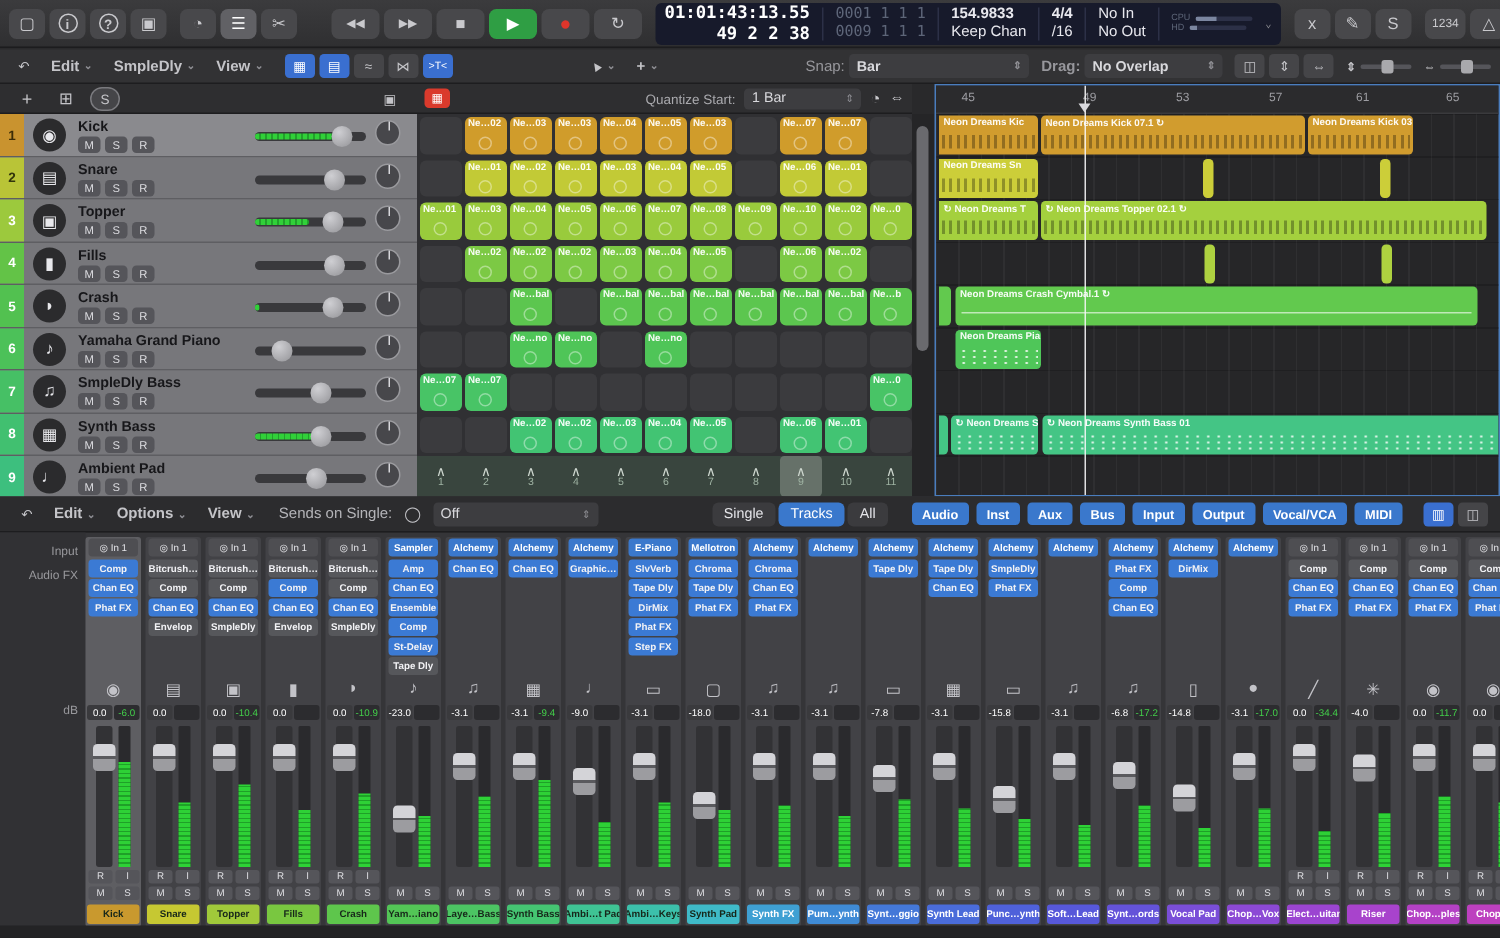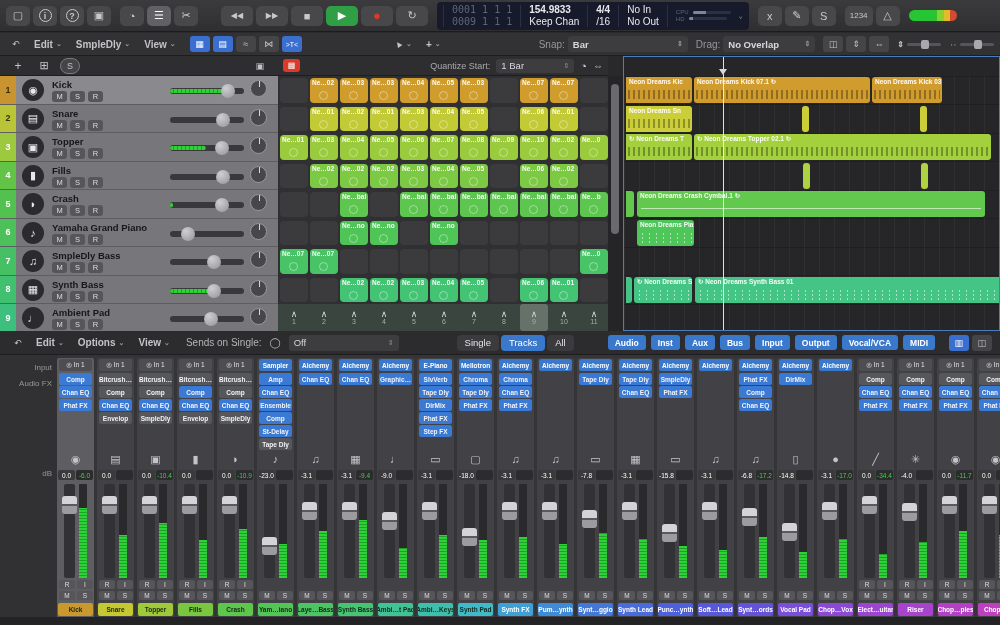--- a/index.html
+++ b/index.html
@@ -180,20 +180,24 @@
       </div>
     <div class="tgroup" id="tb-transport" style="margin-left:14px;">
         <div class="tbtn trans" style="font-size: 8px;">◀◀</div>
         <div class="tbtn trans" style="font-size: 8px;">▶▶</div>
         <div class="tbtn trans">■</div>
         <div class="tbtn trans play">▶</div>
         <div class="tbtn trans rec">●</div>
         <div class="tbtn trans">↻</div>
       </div>
     <div id="lcd">
+      <div class="lcdcol">
+        <span class="lcd-big">01:01:43:13.55</span>
+        <span class="lcd-big" style="text-align:right;">49 2 2  38</span>
+      </div>
       <div class="lcdsep"></div>
       <div class="lcdcol">
         <span class="lcd-dim">0001 1 1 1</span>
         <span class="lcd-dim">0009 1 1 1</span>
       </div>
       <div class="lcdsep"></div>
       <div class="lcdcol">
         <span class="lcd-sm" style="font-weight:bold">154.9833</span>
         <span class="lcd-sm">Keep Chan</span>
       </div>
@@ -270,21 +274,21 @@
         <span class="chev">⌄</span>
       </span>
     <span class="menu">
       <span style="color:#97979c;font-weight:normal;">Snap:</span>
       <span class="dropbox" style="width:120px;justify-content:space-between;">
           <span>Bar</span>
           <span class="updown">⇕</span>
         </span>
       </span>
     <span class="menu">
-      <span style="color:#97979c;font-weight:normal;">Drag:</span>
+      <span style="color:#97979c;font-weight:bold;">Drag:</span>
       <span class="dropbox" style="width:92px;justify-content:space-between;">
           <span>No Overlap</span>
           <span class="updown">⇕</span>
         </span>
       </span>
     <span id="tv-zoomicons" style="display:flex;gap:3px;">
         <div class="sbtn">◫</div>
         <div class="sbtn">⇕</div>
         <div class="sbtn">⇔</div>
       </span>
@@ -772,20 +776,28 @@
           <div class="scol" style="left: 302px;">
             <span class="ch">∧</span>
             <span class="num">11</span>
           </div>
         </div>
       </div>
     <div id="grid-scroll">
         <i></i>
       </div>
     <div id="arrange">
+      <div id="ruler">
+          <div class="rtick" style="left: 17px;">45</div>
+          <div class="rtick" style="left: 98px;">49</div>
+          <div class="rtick" style="left: 160px;">53</div>
+          <div class="rtick" style="left: 222px;">57</div>
+          <div class="rtick" style="left: 280px;">61</div>
+          <div class="rtick" style="left: 340px;">65</div>
+        </div>
       <div id="lanes">
           <div class="region" style="left: 2px; top: 1px; width: 66px; background: rgb(209, 156, 46); border-radius: 0px 3px 3px 0px;">
             <span class="rl">Neon Dreams Kic</span>
             <span class="wave"></span>
           </div>
           <div class="region" style="left: 70px; top: 1px; width: 176px; background: rgb(209, 156, 46);">
             <span class="rl">Neon Dreams Kick 07.1 ↻</span>
             <span class="wave"></span>
           </div>
           <div class="region" style="left: 248px; top: 1px; width: 70px; background: rgb(209, 156, 46);">
@@ -850,21 +862,21 @@
             <span class="chev">⌄</span>
           </div>
         </span>
       <span style="color:#b4b4b8;margin-left:8px;">Sends on Single:</span>
       <span style="font-size:10px;">◯</span>
       <span class="dropbox" style="width:110px;justify-content:space-between;">
           <span>Off</span>
           <span class="updown">⇕</span>
         </span>
       <span style="flex:1;"></span>
-      <span id="mx-viewbtns" style="display:flex;gap:2px;margin-right:26px;">
+      <span id="mx-viewbtns" style="display:flex;gap:2px;margin-right:8px;">
           <div class="vbtn">Single</div>
           <div class="vbtn on">Tracks</div>
           <div class="vbtn">All</div>
         </span>
       <span id="mx-filters" style="display:flex;gap:5px;">
           <div class="fbtn">Audio</div>
           <div class="fbtn">Inst</div>
           <div class="fbtn">Aux</div>
           <div class="fbtn">Bus</div>
           <div class="fbtn">Input</div>

